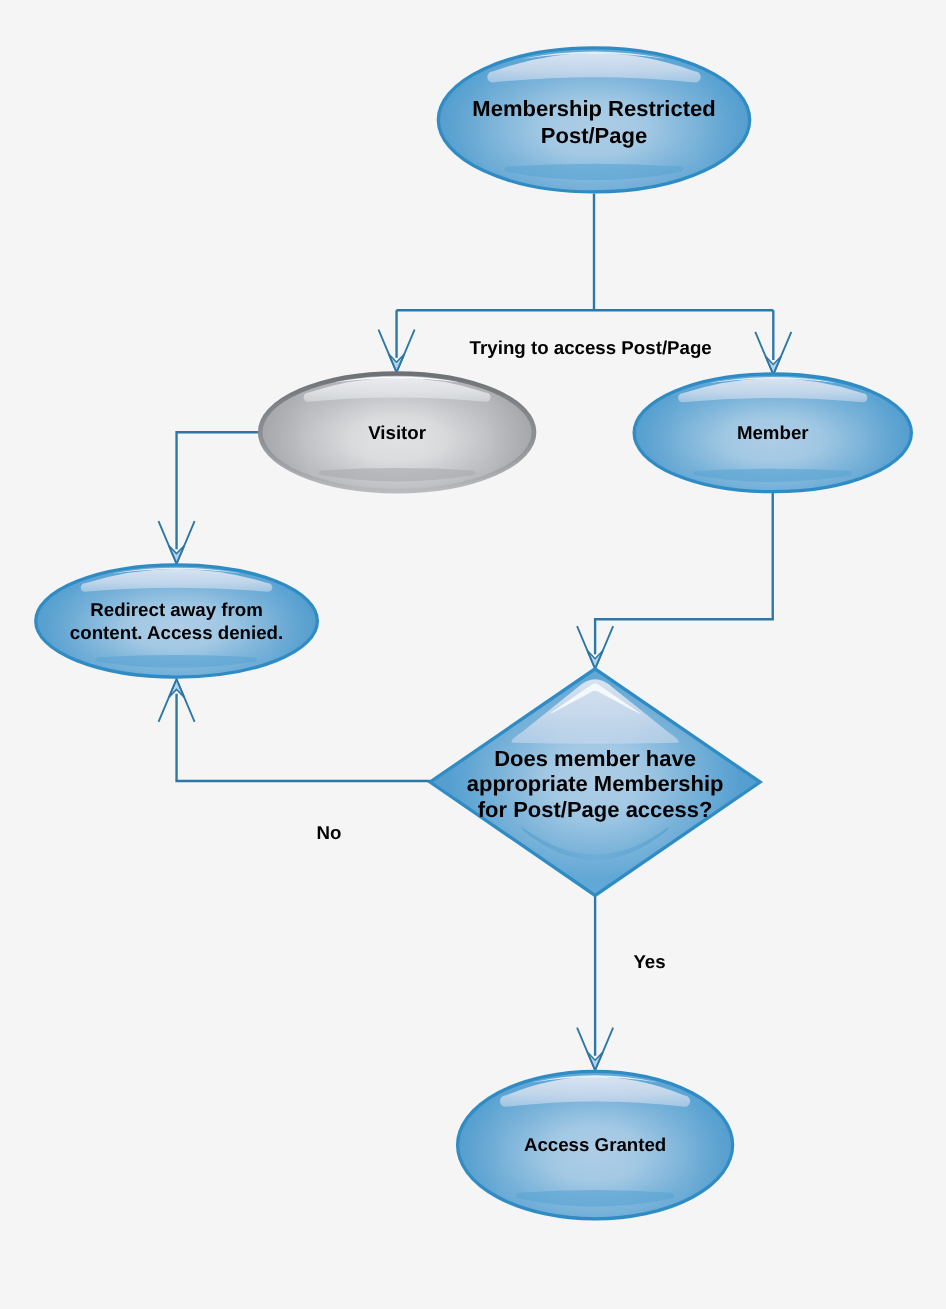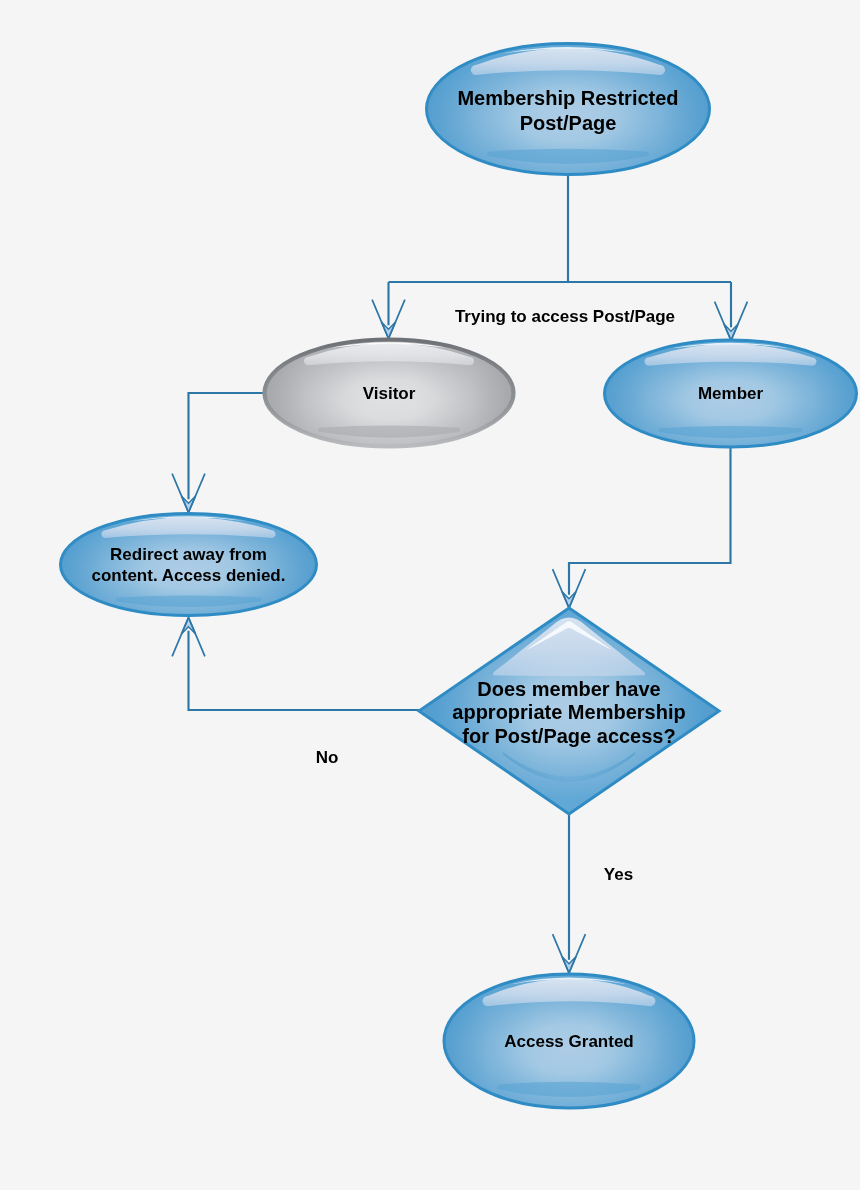--- a/index.html
+++ b/index.html
@@ -3,21 +3,21 @@
 <meta charset="utf-8">
 <title>Membership Restricted Post/Page flowchart</title>
 <style>
   html, body { margin:0; padding:0; }
   body {
     width:860px; height:1190px;
     background:#f5f5f5;
     overflow:hidden;
     font-family:"Liberation Sans", sans-serif;
   }
-  #stage { position:relative; width:780px; height:1190px;margin-left:28px; }
+  #stage { position:relative; width:780px; height:1190px; }
   svg#flow { position:absolute; left:0; top:0; width:860px; height:1190px; display:block;
               shape-rendering:geometricPrecision; }
   .nodetext { font-family:"Liberation Sans", sans-serif; font-weight:bold; fill:#000000;
                white-space:pre; }
 </style>
 </head>
 <body>
 
 <div id="stage">
 <svg id="flow" viewBox="0 0 860 1190" width="860" height="1190">

